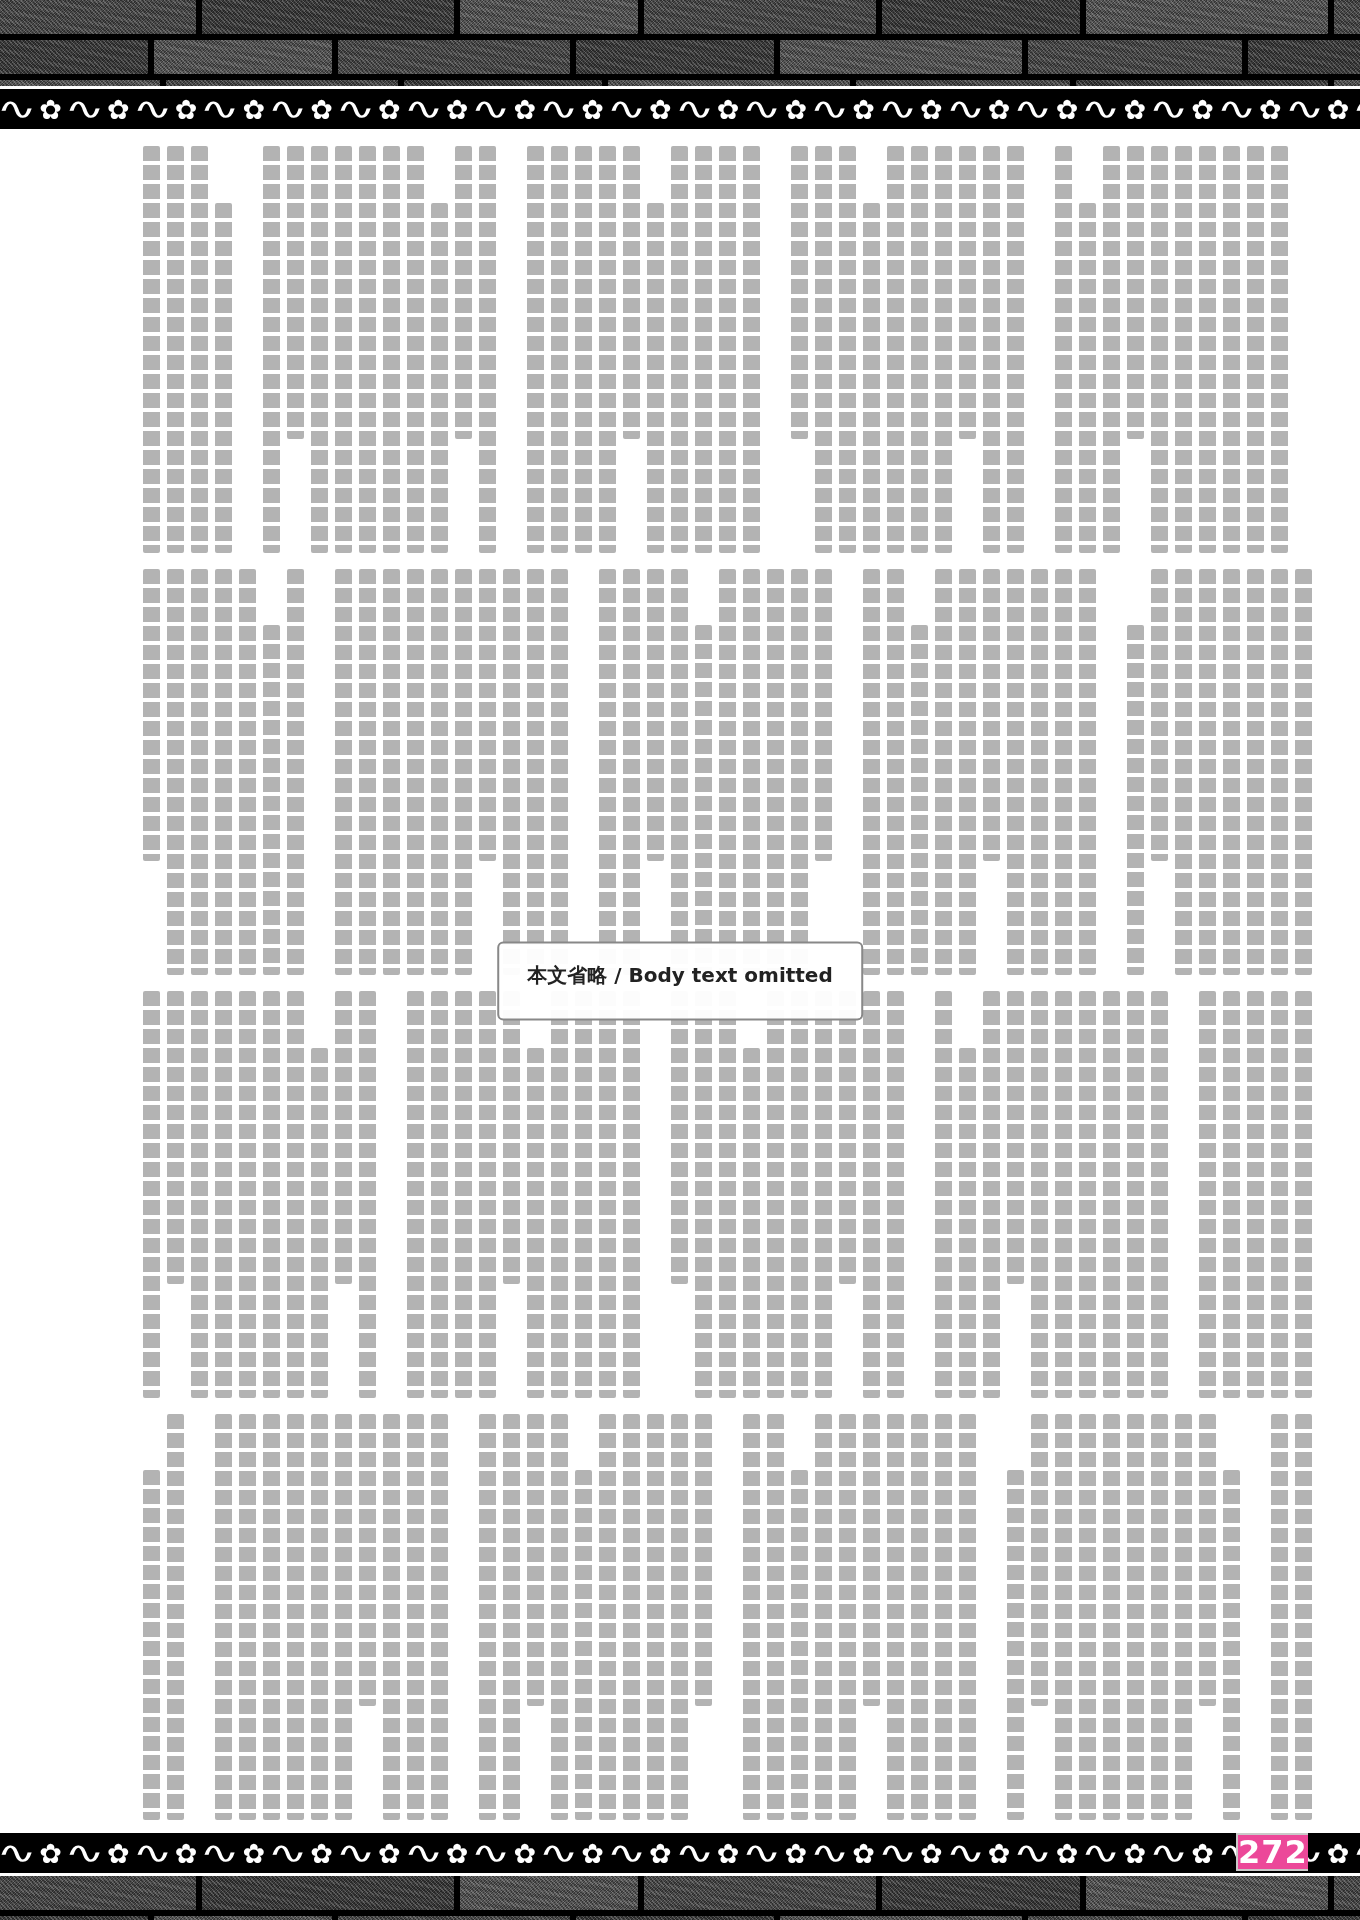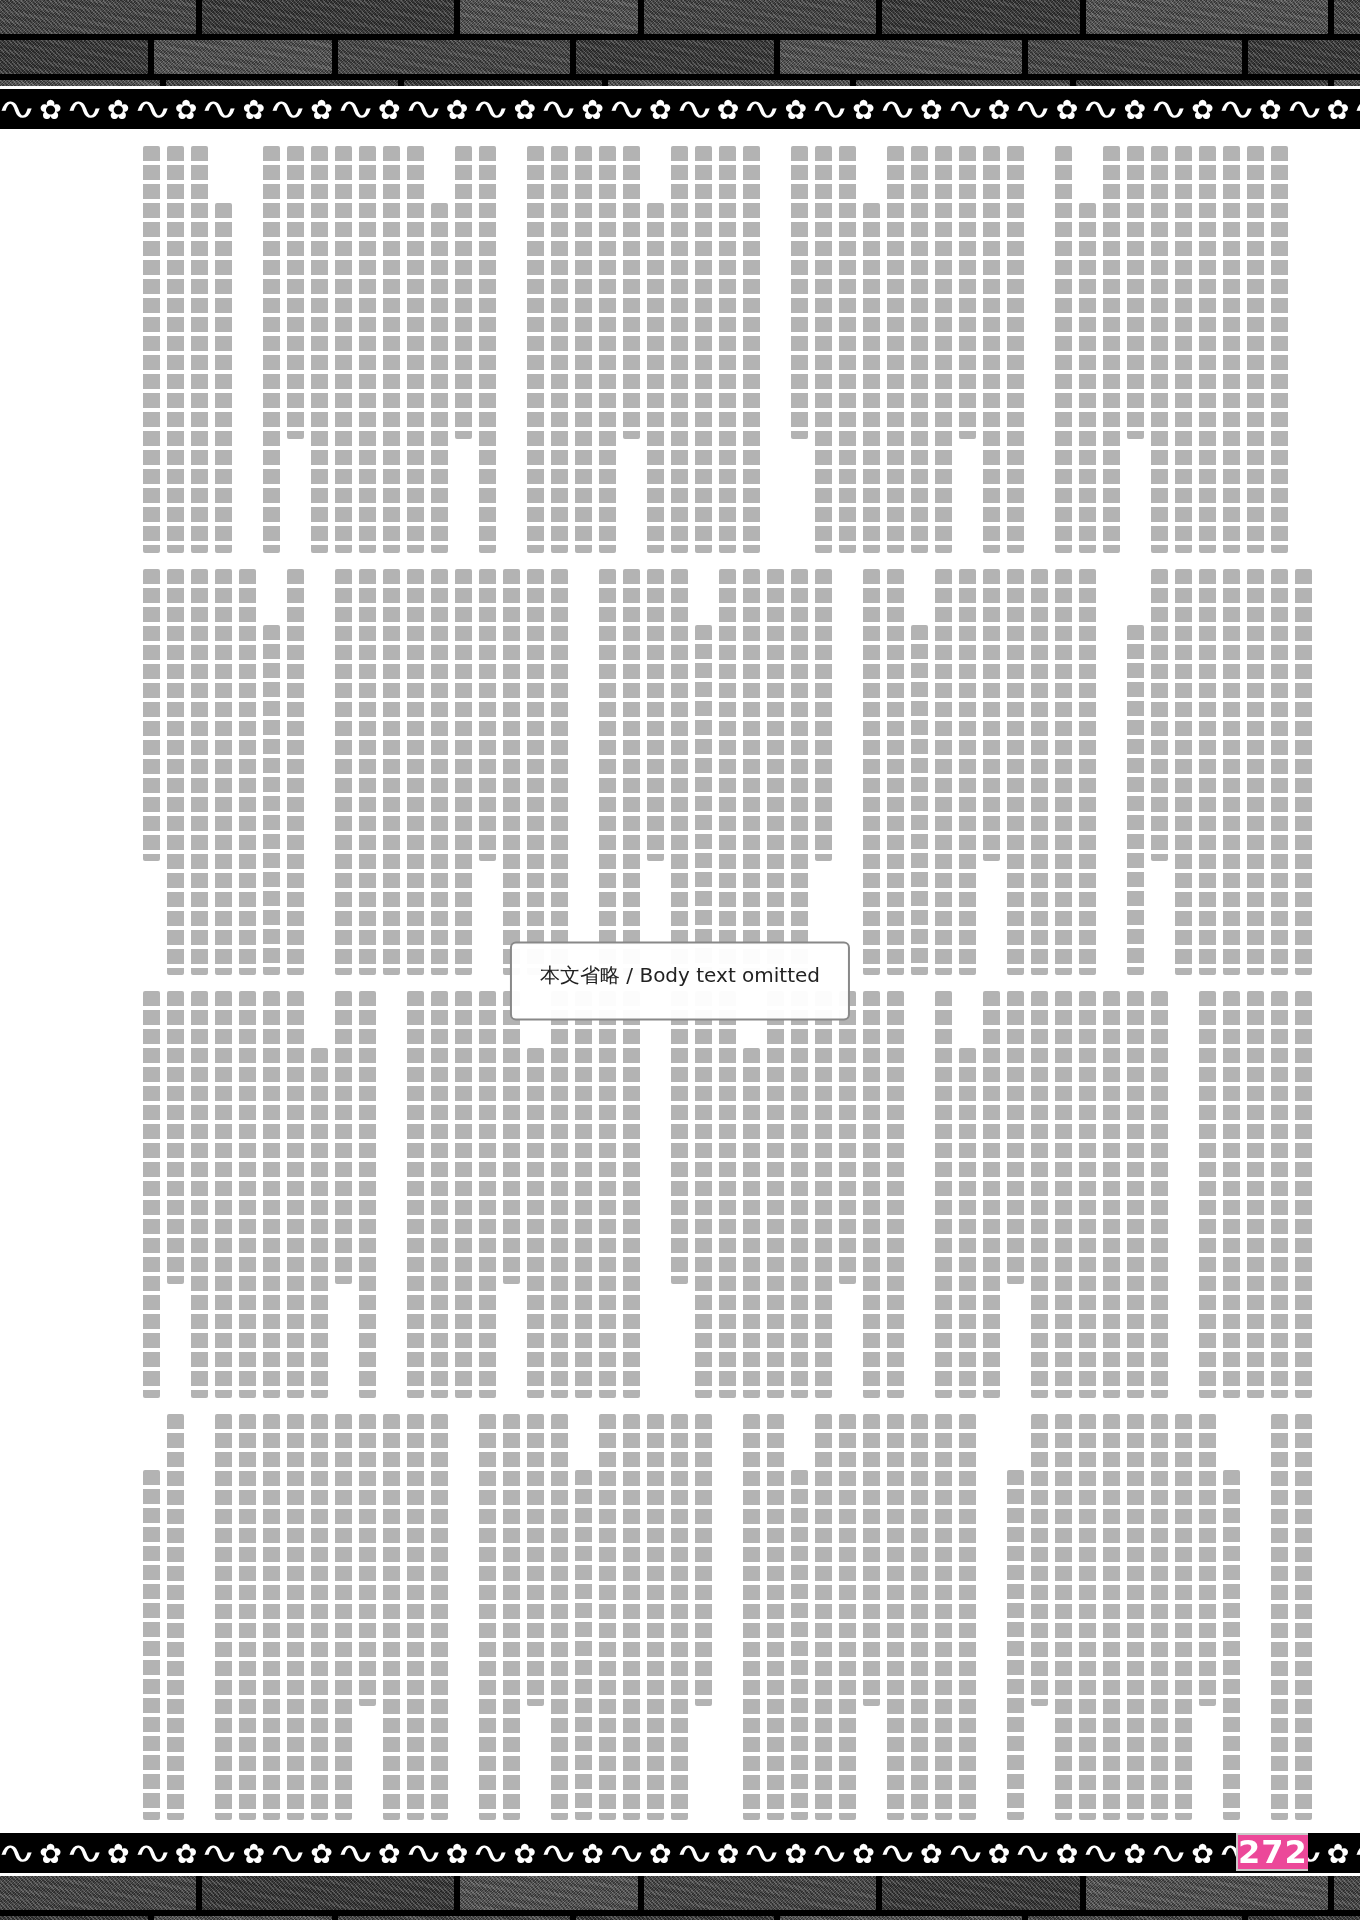--- a/index.html
+++ b/index.html
@@ -47,21 +47,21 @@
   }
   .text-column.short{align-self:flex-start;height:72%;}
   .text-column.mid{align-self:flex-end;height:86%;}
   .text-column.gap{background:none;}
   
   .notice{
     position:absolute;left:50%;top:50%;transform:translate(-50%,-50%);
     background:rgba(255,255,255,.96);border:2px solid #888;border-radius:6px;
     padding:18px 28px;text-align:center;color:#444;max-width:560px;
   }
-  .notice .t{font-weight:normal;font-size:20px;margin-bottom:12px;color:#222;}
+  .notice .t{font-weight:bold;font-size:20px;margin-bottom:12px;color:#222;}
   .notice .m{font-size:14px;line-height:1.5;}
   
   .page-badge{
     position:absolute;left:1236px;top:3px;height:38px;min-width:56px;
     background:#ec4899;color:#fff;display:flex;align-items:center;justify-content:center;
     font-size:32px;font-weight:bold;letter-spacing:1px;
     border:2px solid #c9c9c9;border-right:none;box-sizing:border-box;z-index:2;
     font-family:"DejaVu Sans",sans-serif;
   }
   .ornament-bottom-wrap{position:absolute;left:0;right:0;bottom:44px;}

